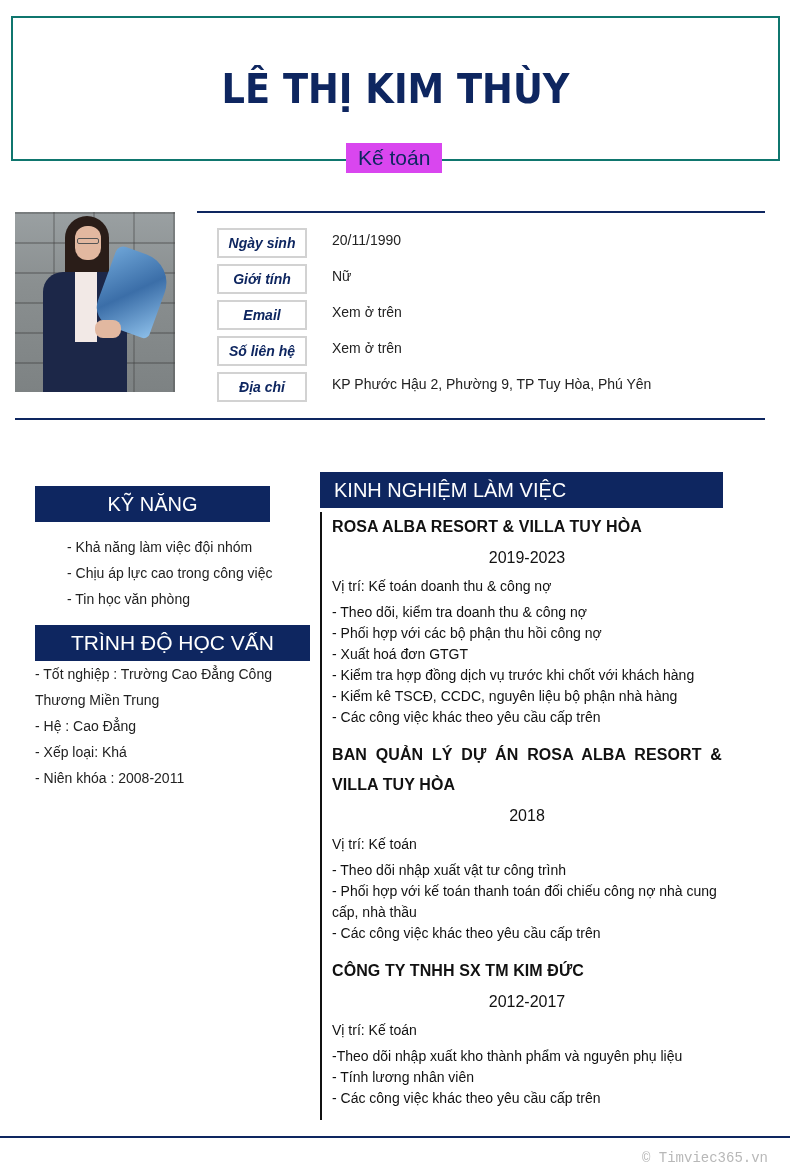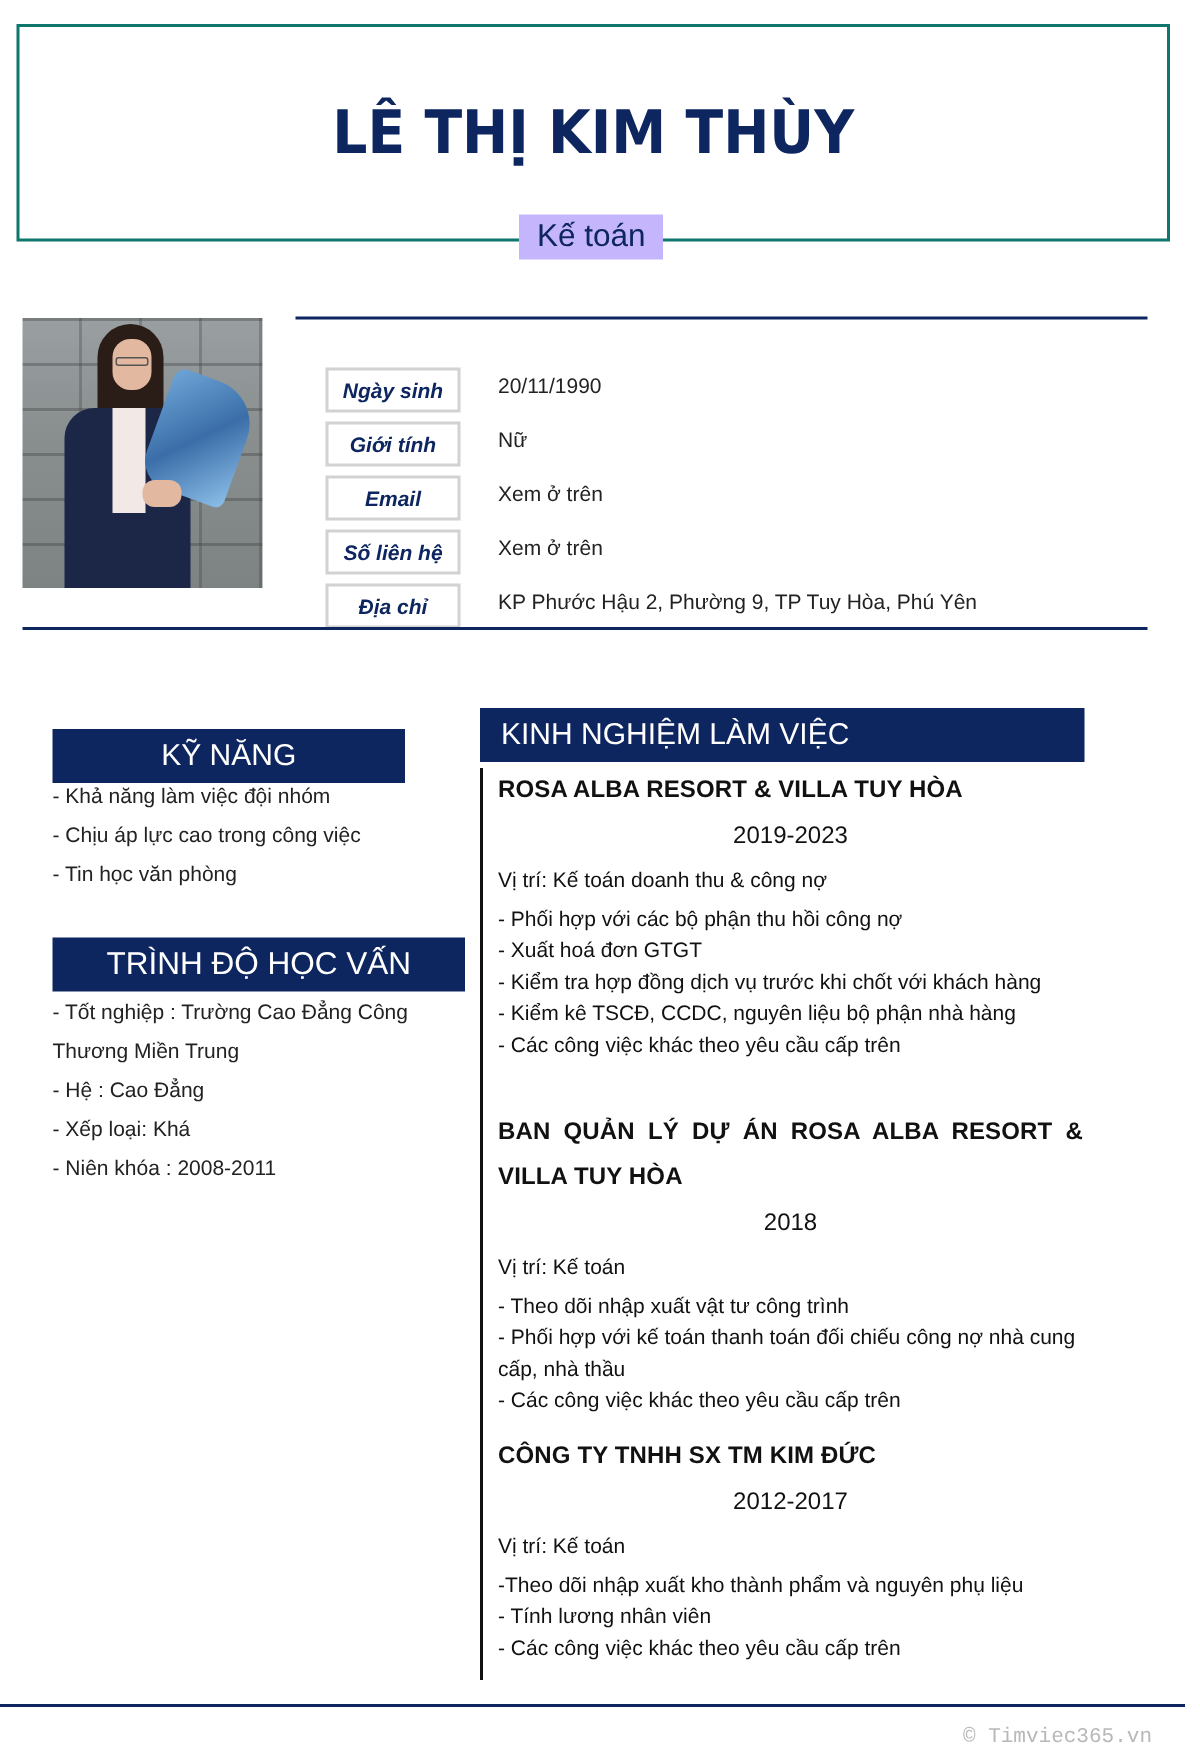--- a/index.html
+++ b/index.html
@@ -9,21 +9,21 @@
   .header-box {
     position: absolute; left: 11px; top: 16px; width: 769px; height: 145px;
     border: 2px solid #0f766e;
   }
   .name {
     position: absolute; left: 0; right: 0; top: 48px; text-align: center;
     font-family: "DejaVu Sans", sans-serif; font-weight: bold; font-size: 40px;
     letter-spacing: 0px; color: #0e2660; transform: scaleX(0.92);
   }
   .jobtitle {
-    position: absolute; left: 346px; top: 143px; padding: 0 12px; background: #c4b5fd;
+    position: absolute; left: 346px; top: 143px; padding: 0 12px; background: #d946ef;
     font-size: 21px; color: #0e2660; line-height: 30px;
   }
 
   .photo {
     position: absolute; left: 15px; top: 212px; width: 160px; height: 180px;
     background: linear-gradient(180deg, #9aa0a2 0%, #8a8f90 40%, #7d8283 100%);
     overflow: hidden;
   }
   .photo .wall { position: absolute; inset: 0;
     background:
@@ -34,21 +34,21 @@
   .photo .face { position: absolute; left: 60px; top: 14px; width: 26px; height: 34px; background: #e2b8a0; border-radius: 12px; }
   .photo .glasses { position: absolute; left: 62px; top: 26px; width: 22px; height: 6px; border: 1px solid #555; border-radius: 2px; }
   .photo .suit { position: absolute; left: 28px; top: 60px; width: 84px; height: 120px; background: #1c2748; border-radius: 20px 20px 0 0; }
   .photo .shirt { position: absolute; left: 60px; top: 60px; width: 22px; height: 70px; background: #f2e9e6; }
   .photo .bouquet { position: absolute; left: 88px; top: 40px; width: 60px; height: 80px; background: linear-gradient(135deg,#6fa6d8,#3b6ea8,#8ec0ea); transform: rotate(20deg); border-radius: 8px 30px 6px 20px; }
   .photo .hands { position: absolute; left: 80px; top: 108px; width: 26px; height: 18px; background: #e2b8a0; border-radius: 8px; }
 
   .info-rule-top { position: absolute; left: 197px; top: 211px; width: 568px; height: 2px; background: #0e2660; }
   .info-rule-bottom { position: absolute; left: 15px; top: 418px; width: 750px; height: 2px; background: #0e2660; }
 
-  .info-row { position: absolute; left: 217px; height: 30px; width: 560px; margin-top: 17px; }
+  .info-row { position: absolute; left: 217px; height: 30px; width: 560px; }
   .info-label {
     position: absolute; left: 0; top: 0; width: 90px; height: 30px;
     border: 2px solid #d2d2d2; text-align: center; line-height: 26px;
     font-size: 14px; font-weight: bold; font-style: italic; color: #0e2660;
   }
   .info-value { position: absolute; left: 115px; top: 3px; font-size: 14px; color: #222; line-height: 18px; }
 
   .sec-head {
     position: absolute; background: #0e2660; color: #fff; font-size: 20px; line-height: 36px;
   }
@@ -103,21 +103,21 @@
   <div class="info-value">Xem ở trên</div>
 </div>
 <div class="info-row" style="top:372px">
   <div class="info-label">Địa chỉ</div>
   <div class="info-value">KP Phước Hậu 2, Phường 9, TP Tuy Hòa, Phú Yên</div>
 </div>
 
 <div class="info-rule-bottom"></div>
 
 <div class="sec-head" style="left:35px; top:486px; width:235px; text-align:center;">KỸ NĂNG</div>
-<div class="left-list" style="top:517px;">
+<div class="left-list" style="top:534px;margin-left:32px;">
   <div>- Khả năng làm việc đội nhóm</div>
   <div>- Chịu áp lực cao trong công việc</div>
   <div>- Tin học văn phòng</div>
 </div>
 
 <div class="sec-head" style="left:35px; top:625px; width:275px; text-align:center; font-size:21px;">TRÌNH ĐỘ HỌC VẤN</div>
 <div class="left-list" style="top:661px;">
   <div>- Tốt nghiệp : Trường Cao Đẳng Công Thương Miền Trung</div>
   <div>- Hệ : Cao Đẳng</div>
   <div>- Xếp loại: Khá</div>
@@ -125,20 +125,21 @@
 </div>
 
 <div class="sec-head" style="left:320px; top:472px; width:403px; padding-left:14px;">KINH NGHIỆM LÀM VIỆC</div>
 <div class="exp-bar"></div>
 
 <div class="exp" style="top:512px;">
   <div class="company">ROSA ALBA RESORT &amp; VILLA TUY HÒA</div>
   <div class="period">2019-2023</div>
   <div class="role">Vị trí: Kế toán doanh thu &amp; công nợ</div>
   <div class="tasks">
+    <div>- Theo dõi, kiểm tra doanh thu &amp; công nợ</div>
     <div>- Phối hợp với các bộ phận thu hồi công nợ</div>
     <div>- Xuất hoá đơn GTGT</div>
     <div>- Kiểm tra hợp đồng dịch vụ trước khi chốt với khách hàng</div>
     <div>- Kiểm kê TSCĐ, CCDC, nguyên liệu bộ phận nhà hàng</div>
     <div>- Các công việc khác theo yêu cầu cấp trên</div>
   </div>
 </div>
 
 <div class="exp" style="top:740px;">
   <div class="company" style="text-align:justify;">BAN QUẢN LÝ DỰ ÁN ROSA ALBA RESORT &amp; VILLA TUY HÒA</div>

